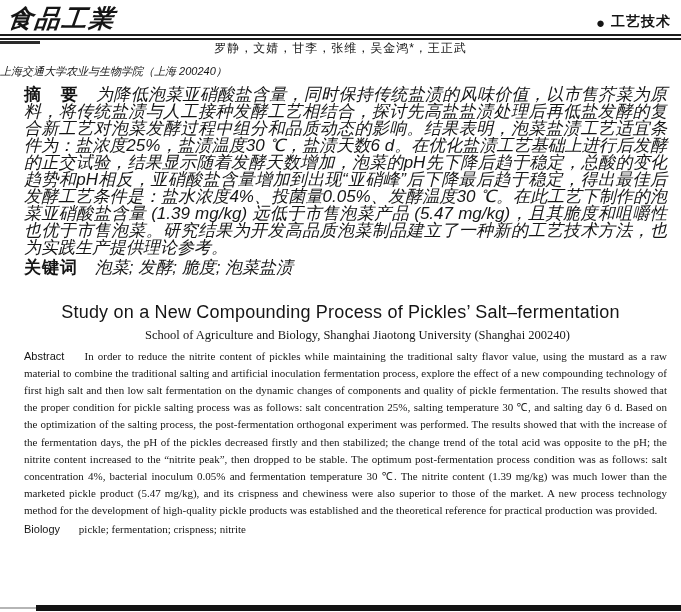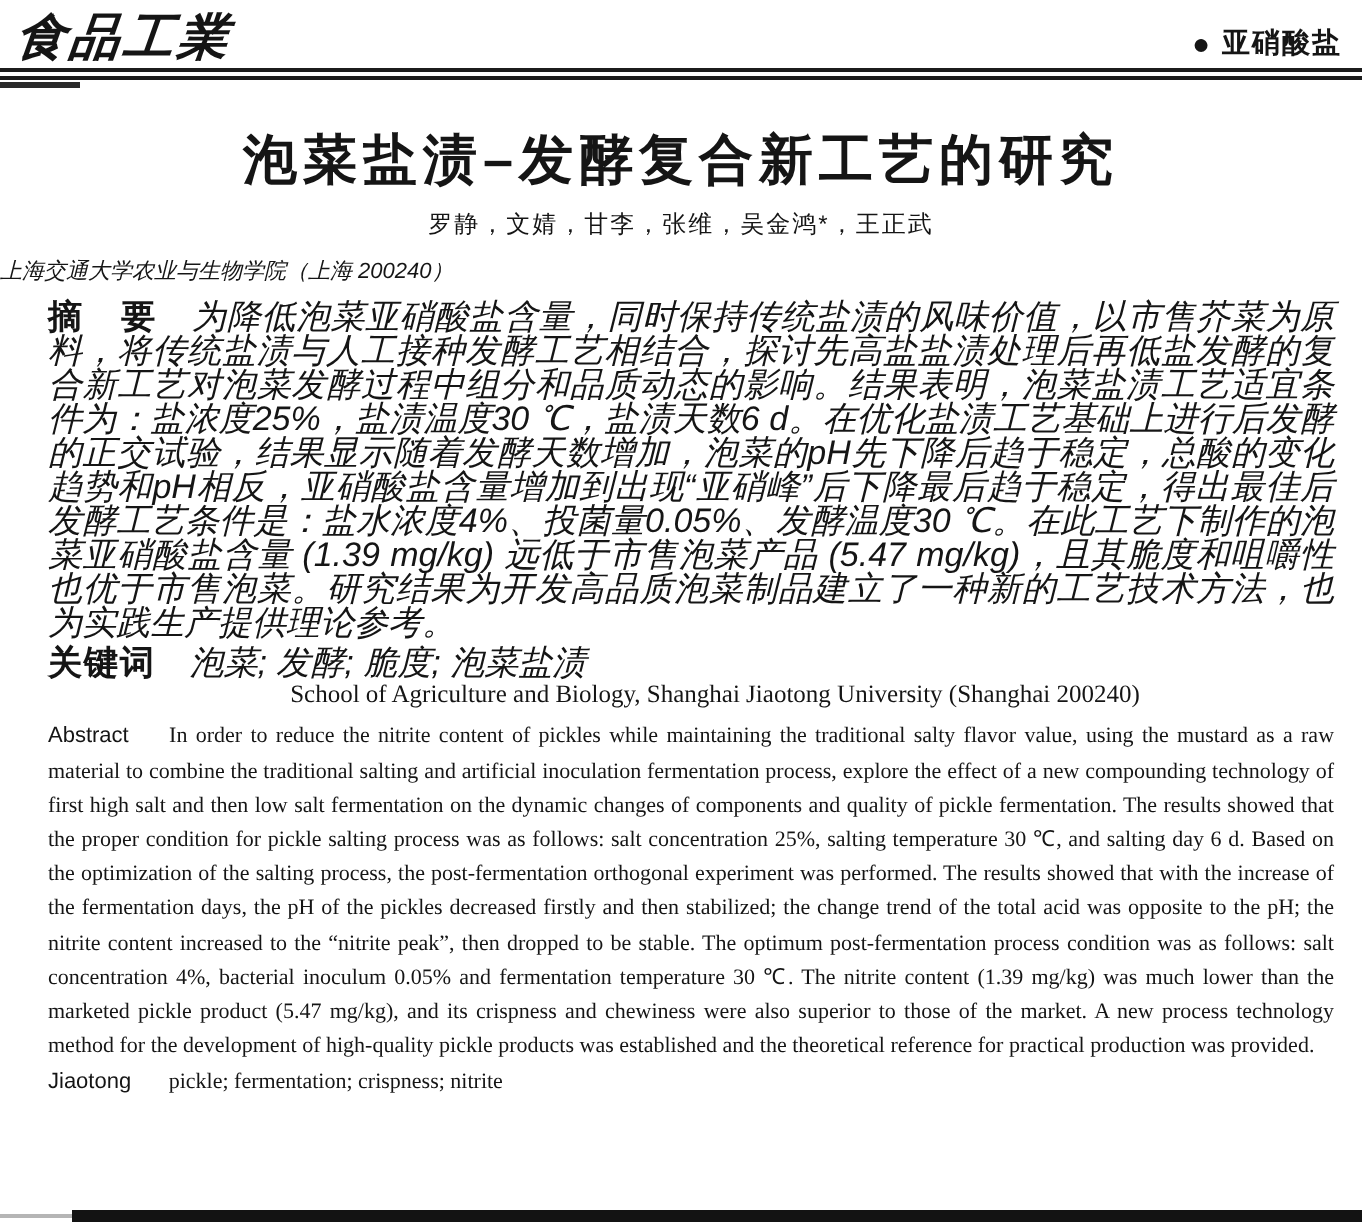--- a/index.html
+++ b/index.html
@@ -136,46 +136,46 @@
 </style>
 </head>
 <body>
 
 <div class="page">
 
   <div class="header">
     <div class="journal-logo">食品工業</div>
     <div class="section-label">
       <span class="bullet">●</span>
-      <span>亚硝酸盐</span>
+      <span>工艺技术</span>
     </div>
   </div>
   <div class="double-rule"></div>
   <div class="rule-stub"></div>
 
-  <h1 class="cn-title">泡菜盐渍–发酵复合新工艺的研究</h1>
   <div class="cn-authors">罗静，文婧，甘李，张维，吴金鸿*，王正武</div>
   <div class="cn-affil">上海交通大学农业与生物学院（上海 200240）</div>
 
   <p class="cn-abstract">
     <span class="cn-label">摘　要</span>
     <span>为降低泡菜亚硝酸盐含量，同时保持传统盐渍的风味价值，以市售芥菜为原料，将传统盐渍与人工接种发酵工艺相结合，探讨先高盐盐渍处理后再低盐发酵的复合新工艺对泡菜发酵过程中组分和品质动态的影响。结果表明，泡菜盐渍工艺适宜条件为：盐浓度25%，盐渍温度30 ℃，盐渍天数6 d。在优化盐渍工艺基础上进行后发酵的正交试验，结果显示随着发酵天数增加，泡菜的pH先下降后趋于稳定，总酸的变化趋势和pH相反，亚硝酸盐含量增加到出现“亚硝峰”后下降最后趋于稳定，得出最佳后发酵工艺条件是：盐水浓度4%、投菌量0.05%、发酵温度30 ℃。在此工艺下制作的泡菜亚硝酸盐含量 (1.39 mg/kg) 远低于市售泡菜产品 (5.47 mg/kg)，且其脆度和咀嚼性也优于市售泡菜。研究结果为开发高品质泡菜制品建立了一种新的工艺技术方法，也为实践生产提供理论参考。</span>
   </p>
   <p class="cn-keywords">
     <span class="cn-label">关键词</span>
     <span>泡菜; 发酵; 脆度; 泡菜盐渍</span>
   </p>
 
+  <h2 class="en-title">Study on a New Compounding Process of Pickles’ Salt–fermentation</h2>
   <div class="en-affil">School of Agriculture and Biology, Shanghai Jiaotong University (Shanghai 200240)</div>
 
   <p class="en-abstract">
     <span class="en-label">Abstract</span>
     <span>In order to reduce the nitrite content of pickles while maintaining the traditional salty flavor value, using the mustard as a raw material to combine the traditional salting and artificial inoculation fermentation process, explore the effect of a new compounding technology of first high salt and then low salt fermentation on the dynamic changes of components and quality of pickle fermentation. The results showed that the proper condition for pickle salting process was as follows: salt concentration 25%, salting temperature 30 ℃, and salting day 6 d. Based on the optimization of the salting process, the post-fermentation orthogonal experiment was performed. The results showed that with the increase of the fermentation days, the pH of the pickles decreased firstly and then stabilized; the change trend of the total acid was opposite to the pH; the nitrite content increased to the “nitrite peak”, then dropped to be stable. The optimum post-fermentation process condition was as follows: salt concentration 4%, bacterial inoculum 0.05% and fermentation temperature 30 ℃. The nitrite content (1.39 mg/kg) was much lower than the marketed pickle product (5.47 mg/kg), and its crispness and chewiness were also superior to those of the market. A new process technology method for the development of high-quality pickle products was established and the theoretical reference for practical production was provided.</span>
   </p>
   <p class="en-keywords">
-    <span class="en-label">Jiaotong</span>
+    <span class="en-label">Biology</span>
     <span>pickle; fermentation; crispness; nitrite</span>
   </p>
 
   <div class="bottom-stub"></div>
   <div class="bottom-bar"></div>
 
 </div>
 
 </body></html>

